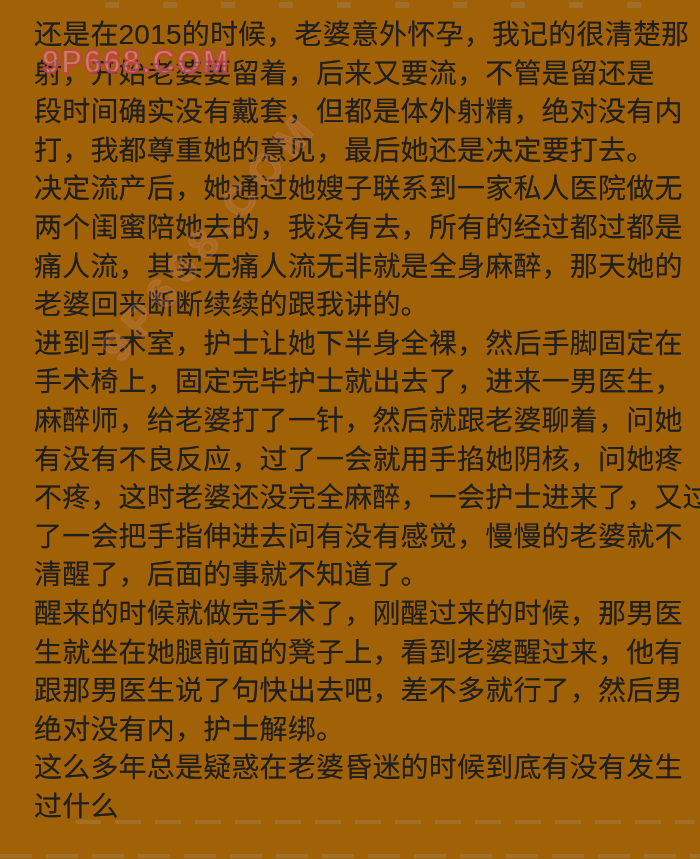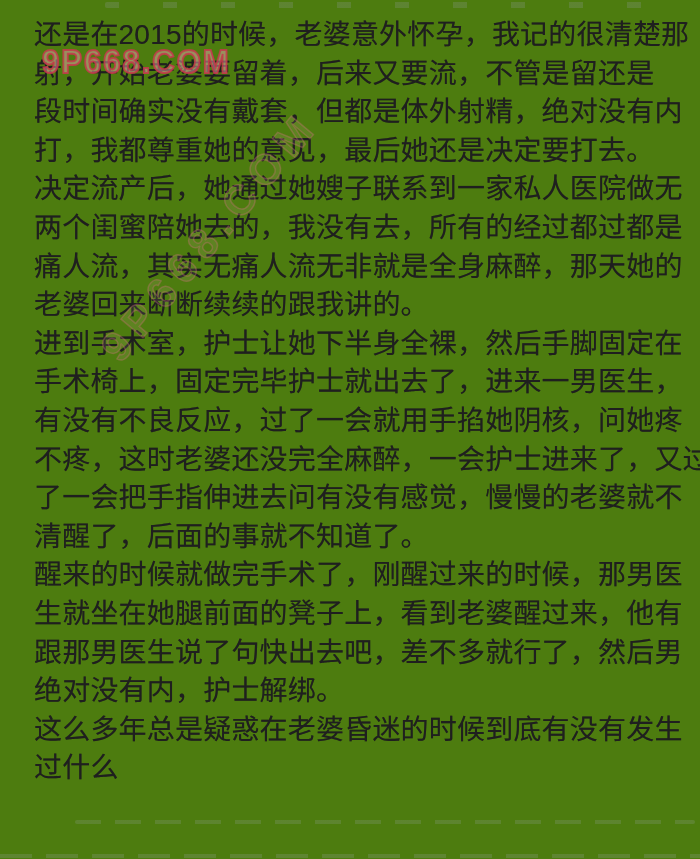--- a/index.html
+++ b/index.html
@@ -3,21 +3,21 @@
 <meta charset="utf-8">
 <style>
   html, body { margin: 0; padding: 0; }
   body {
     width: 700px; height: 859px;
     background: #ffffff;
     overflow: hidden;
     position: relative;
     font-family: "Liberation Sans", "DejaVu Sans", sans-serif;
   }
-  .page { position: absolute; inset: 0; background: #4d7c0f; }
+  .page { position: absolute; inset: 0; background: #a16207; }
 
   
   .text-block {
     position: absolute;
     left: 34px; top: 16px;
     width: 648px;
   }
   .text-line {
     font-size: 28px;
     line-height: 38.6px;
@@ -90,20 +90,21 @@
       <div class="text-line">还是在2015的时候，老婆意外怀孕，我记的很清楚那</div>
       <div class="text-line">射，开始老婆要留着，后来又要流，不管是留还是</div>
       <div class="text-line">段时间确实没有戴套，但都是体外射精，绝对没有内</div>
       <div class="text-line">打，我都尊重她的意见，最后她还是决定要打去。</div>
       <div class="text-line">决定流产后，她通过她嫂子联系到一家私人医院做无</div>
       <div class="text-line">两个闺蜜陪她去的，我没有去，所有的经过都过都是</div>
       <div class="text-line">痛人流，其实无痛人流无非就是全身麻醉，那天她的</div>
       <div class="text-line">老婆回来断断续续的跟我讲的。</div>
       <div class="text-line">进到手术室，护士让她下半身全裸，然后手脚固定在</div>
       <div class="text-line">手术椅上，固定完毕护士就出去了，进来一男医生，</div>
+      <div class="text-line">麻醉师，给老婆打了一针，然后就跟老婆聊着，问她</div>
       <div class="text-line">有没有不良反应，过了一会就用手掐她阴核，问她疼</div>
       <div class="text-line">不疼，这时老婆还没完全麻醉，一会护士进来了，又过</div>
       <div class="text-line">了一会把手指伸进去问有没有感觉，慢慢的老婆就不</div>
       <div class="text-line">清醒了，后面的事就不知道了。</div>
       <div class="text-line">醒来的时候就做完手术了，刚醒过来的时候，那男医</div>
       <div class="text-line">生就坐在她腿前面的凳子上，看到老婆醒过来，他有</div>
       <div class="text-line">跟那男医生说了句快出去吧，差不多就行了，然后男</div>
       <div class="text-line">绝对没有内，护士解绑。</div>
       <div class="text-line">这么多年总是疑惑在老婆昏迷的时候到底有没有发生</div>
       <div class="text-line">过什么</div>

